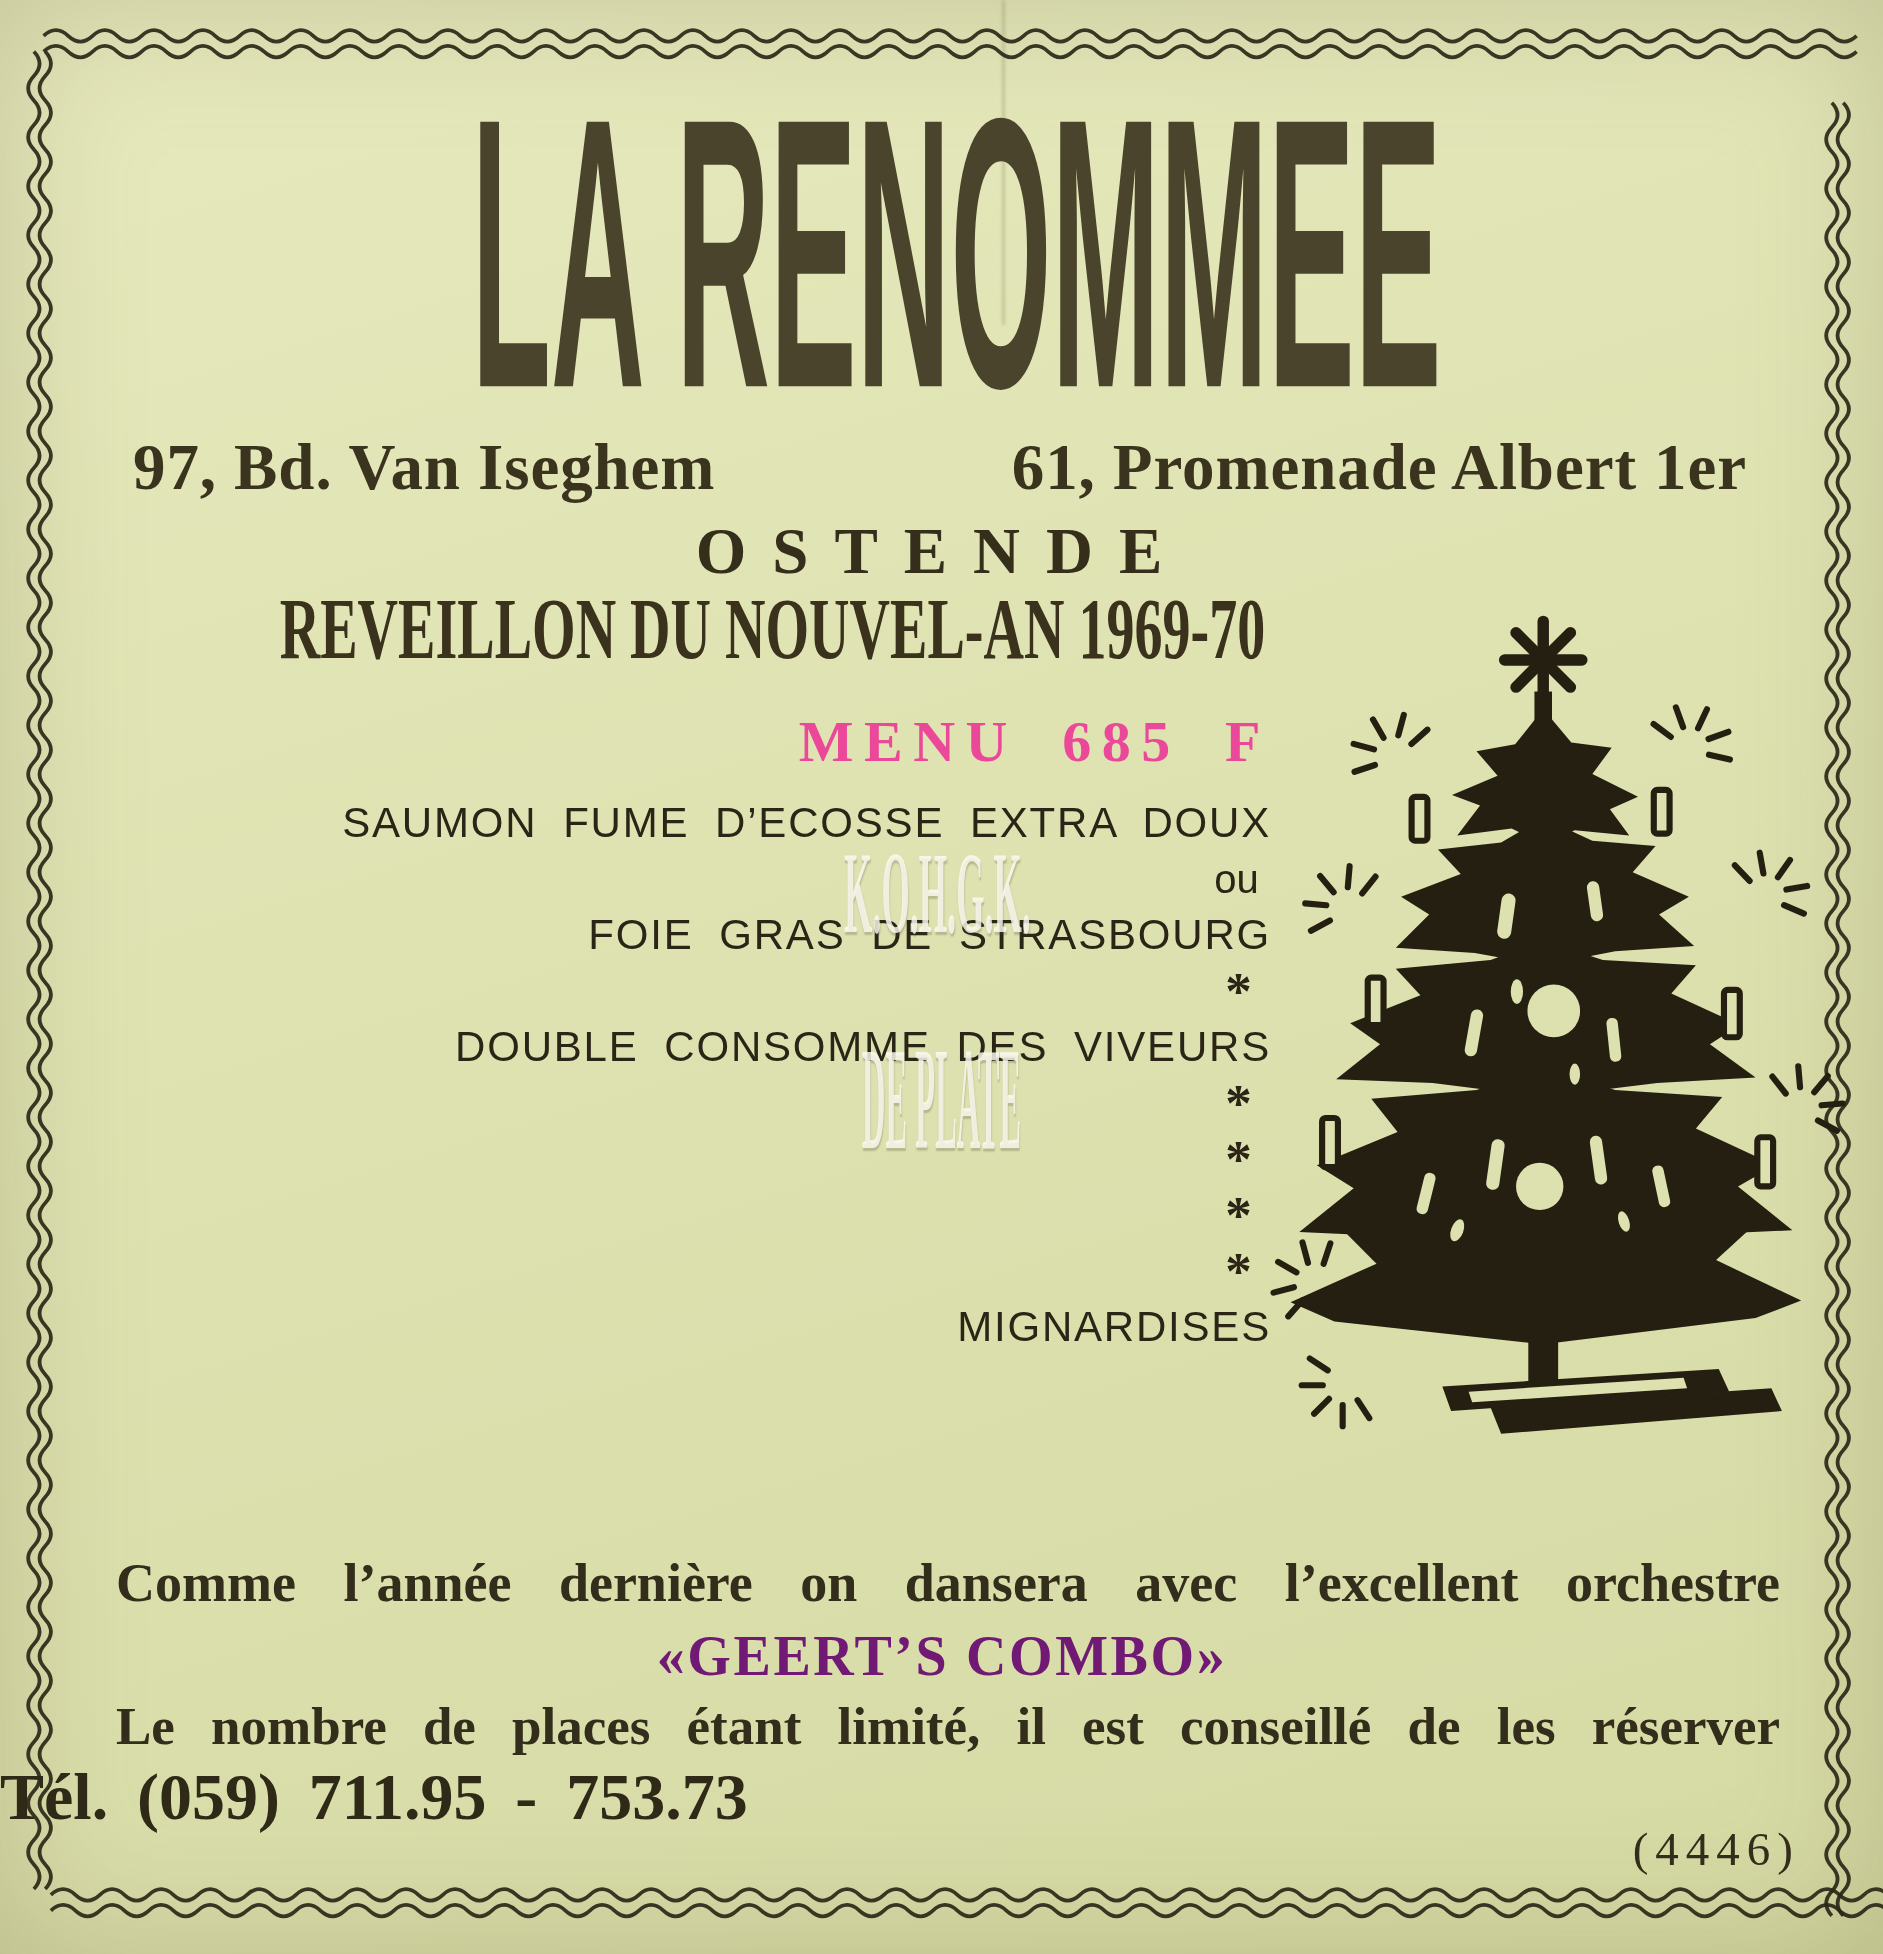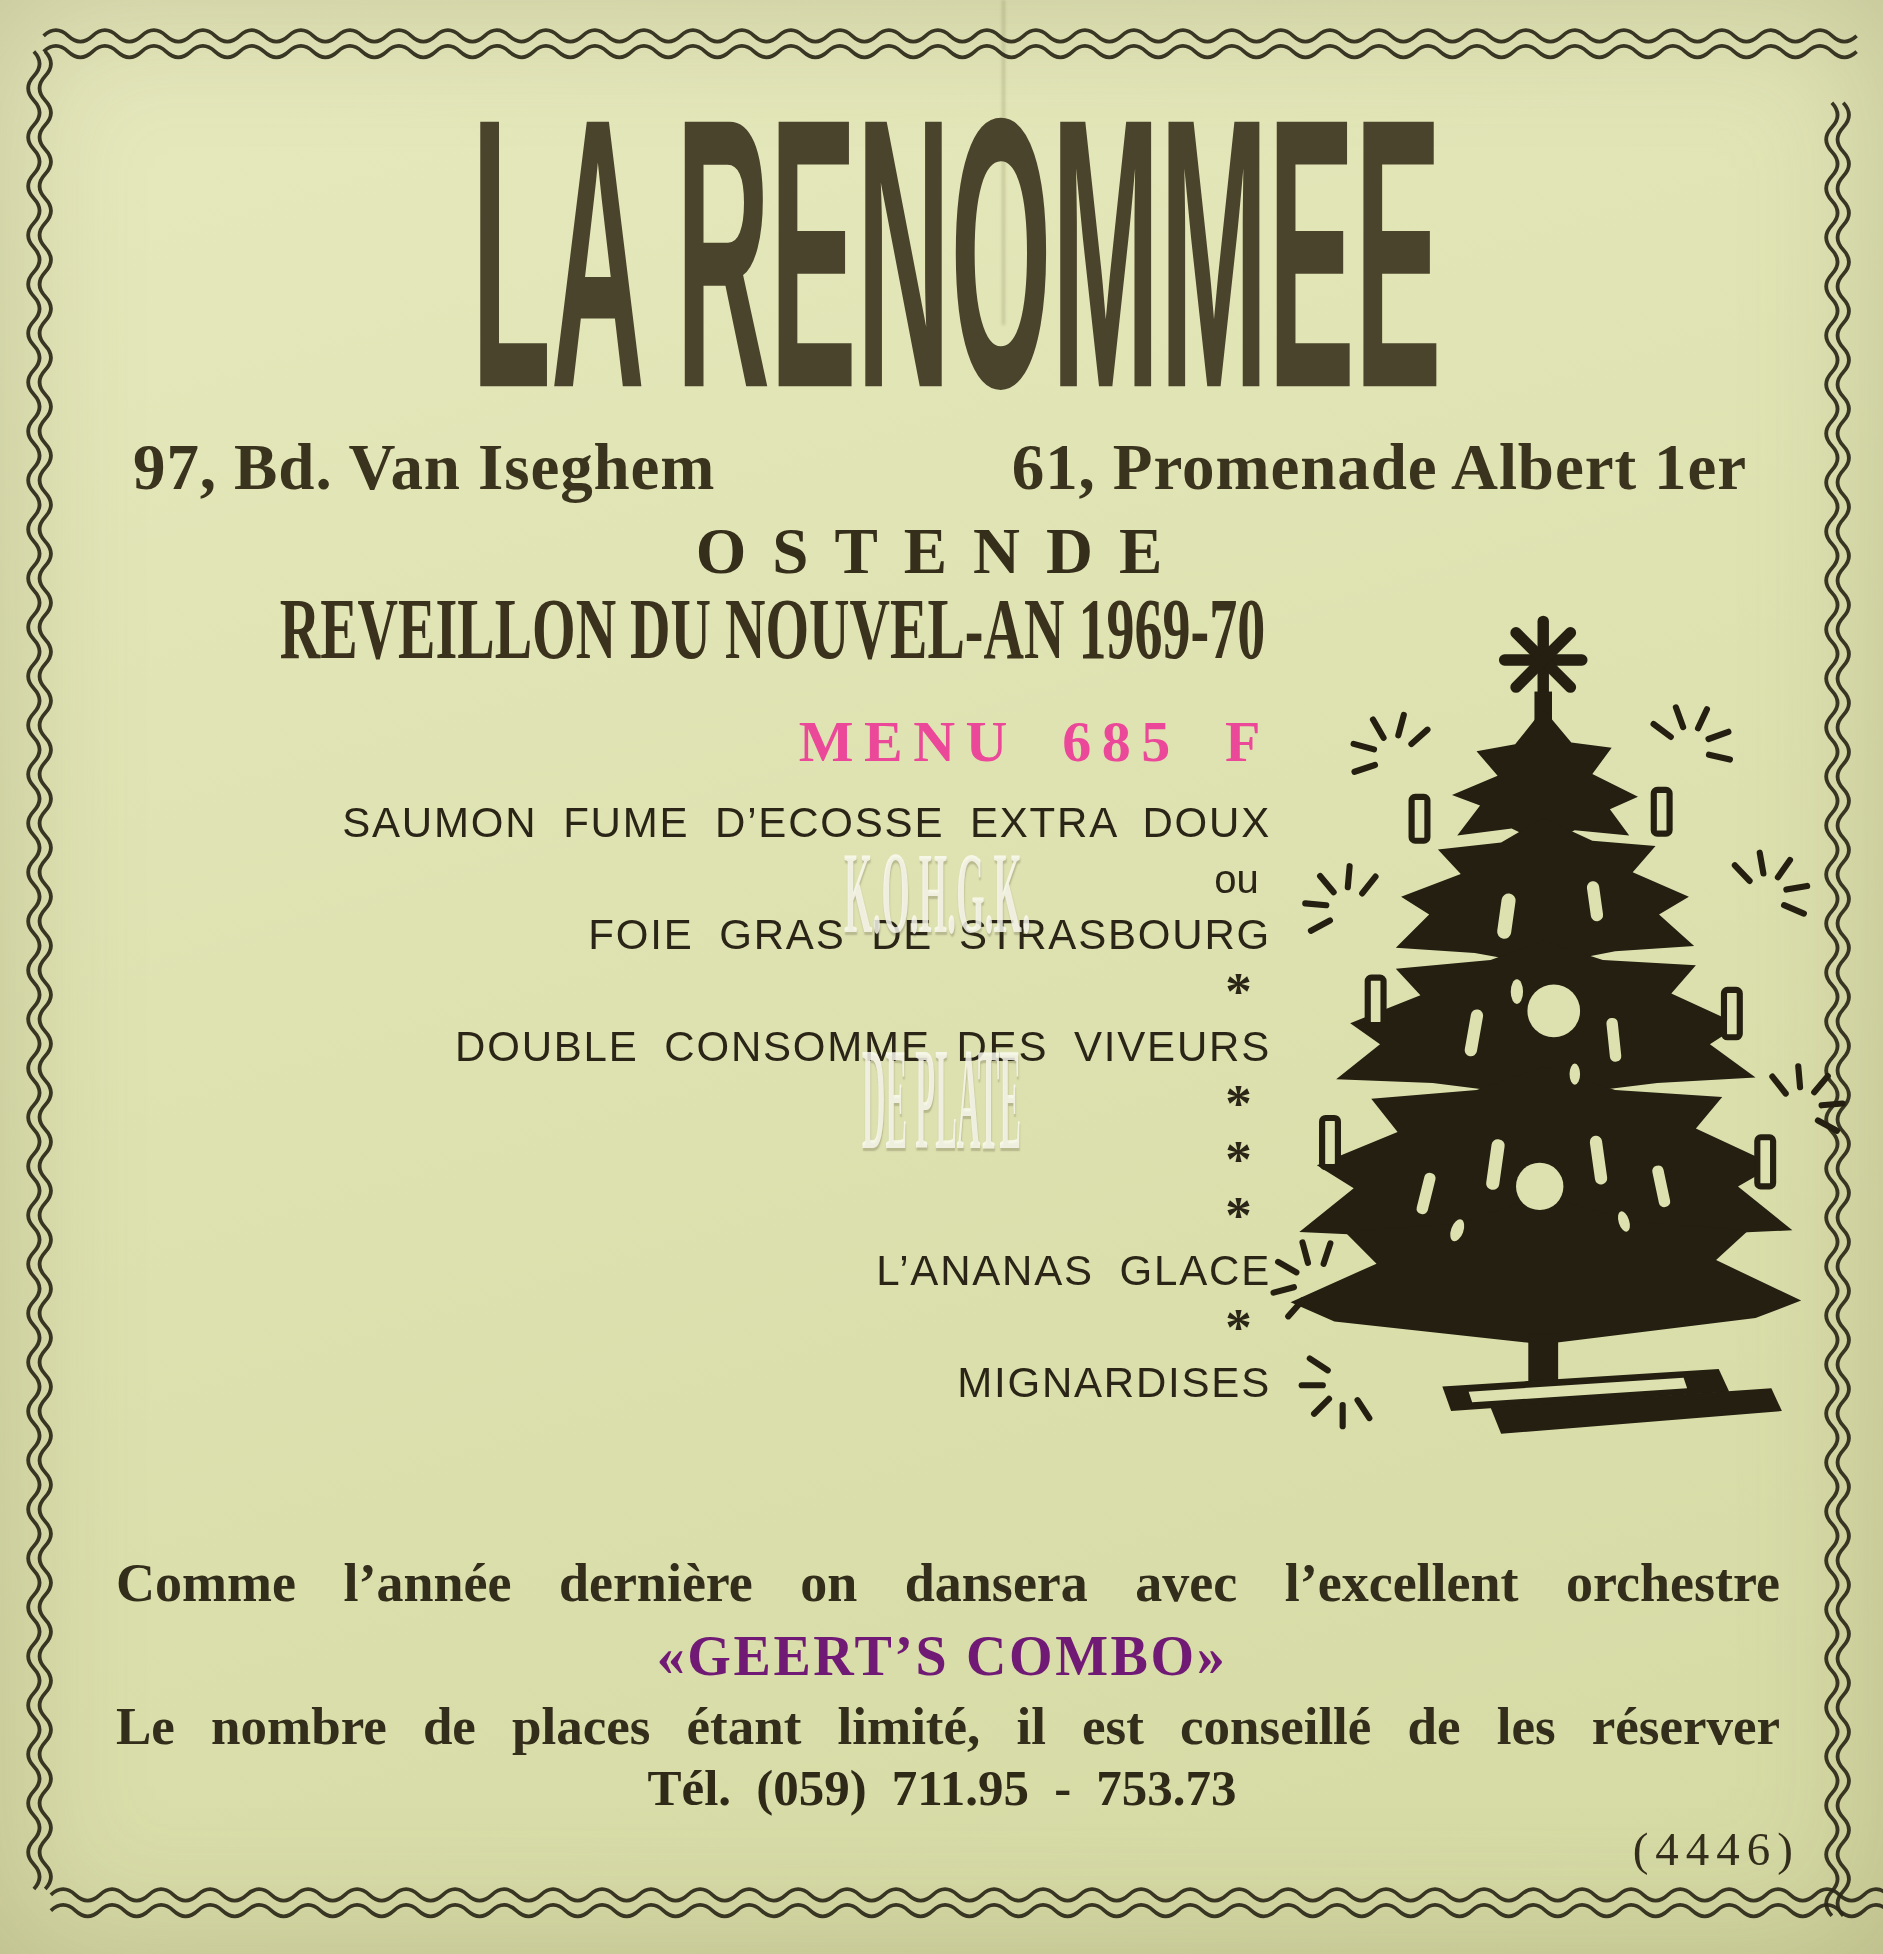--- a/index.html
+++ b/index.html
@@ -31,21 +31,21 @@
   
   .wm{color:rgba(251,251,242,.82);font-weight:bold;white-space:nowrap;transform-origin:top left;
       text-shadow:1.8px 2.6px 2.6px rgba(70,65,40,.25);}
   .wm1{left:844px;top:827px;font-size:107px;transform:scale(.34,1.08);}
   .wm2{left:862px;top:1015px;font-size:130px;transform:scale(.25,1.12);}
   
   .jline{left:116px;width:1664px;font-weight:bold;color:#332d1b;text-align:justify;text-align-last:justify;white-space:nowrap0;}
   .comme{top:1552px;font-size:54px;}
   .nombre{top:1696px;font-size:53px;}
   .geerts{left:0;right:0;top:1624px;text-align:center;font-weight:bold;font-size:56px;letter-spacing:2.6px;color:#701a75;}
-  .tel{left:0;right:0;top:1759px;text-align:center;font-weight:bold;font-size:51px;word-spacing:12.3px;color:#2f2917;}
+  .tel{left:0;right:0;top:1759px;font-weight:bold;font-size:66px;word-spacing:12.3px;color:#2f2917;}
   .ref{right:84px;top:1822px;font-size:47px;letter-spacing:7px;color:#332d1b;}
   .tree-svg{left:1280px;top:614px;overflow:visible;}
 </style>
 </head>
 <body>
 
 <div class="vignette"></div>
 <div class="crease"></div>
 
 <svg class="wave" style="left:39px;top:28px" width="1810" height="35" viewBox="0 0 2062 40">
@@ -81,21 +81,20 @@
 <div class="abs menu-head">MENU 685 F</div>
 <div class="abs menu-col">
   <div class="dish">SAUMON FUME D’ECOSSE EXTRA DOUX</div>
   <div class="alt">ou</div>
   <div class="dish">FOIE GRAS DE STRASBOURG</div>
   <div class="sep">*</div>
   <div class="dish">DOUBLE CONSOMME DES VIVEURS</div>
   <div class="sep">*</div>
   <div class="sep">*</div>
   <div class="sep">*</div>
-  <div class="dish">L’ANANAS GLACE</div>
   <div class="sep">*</div>
   <div class="dish">MIGNARDISES</div>
 </div>
 
 <svg class="abs tree-svg" width="544" height="843" viewBox="0 0 620 960">
   <defs>
     <g id="sp" stroke="#241f11" stroke-width="7" stroke-linecap="round">
       <line x1="0" y1="-20" x2="0" y2="-44"></line>
       <line x1="16" y1="-14" x2="33" y2="-31"></line>
       <line x1="-16" y1="-14" x2="-33" y2="-31"></line>

